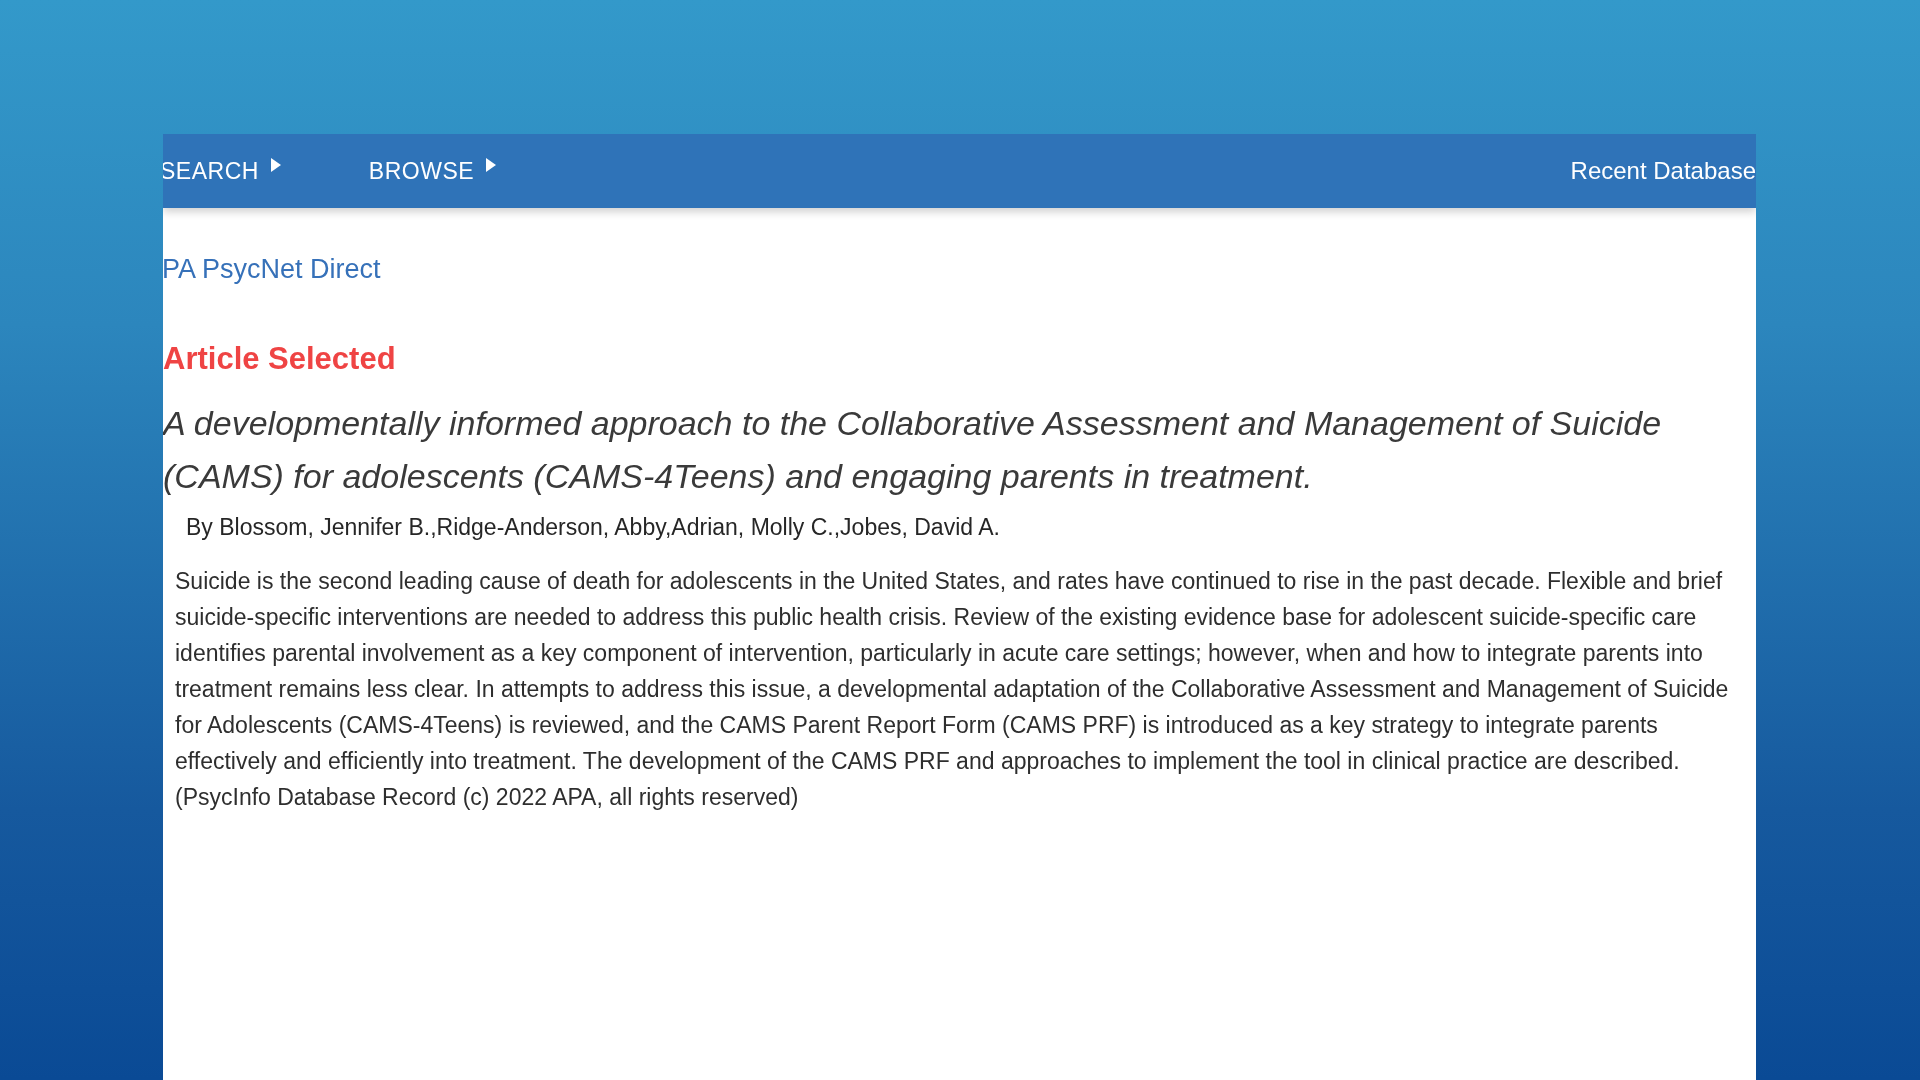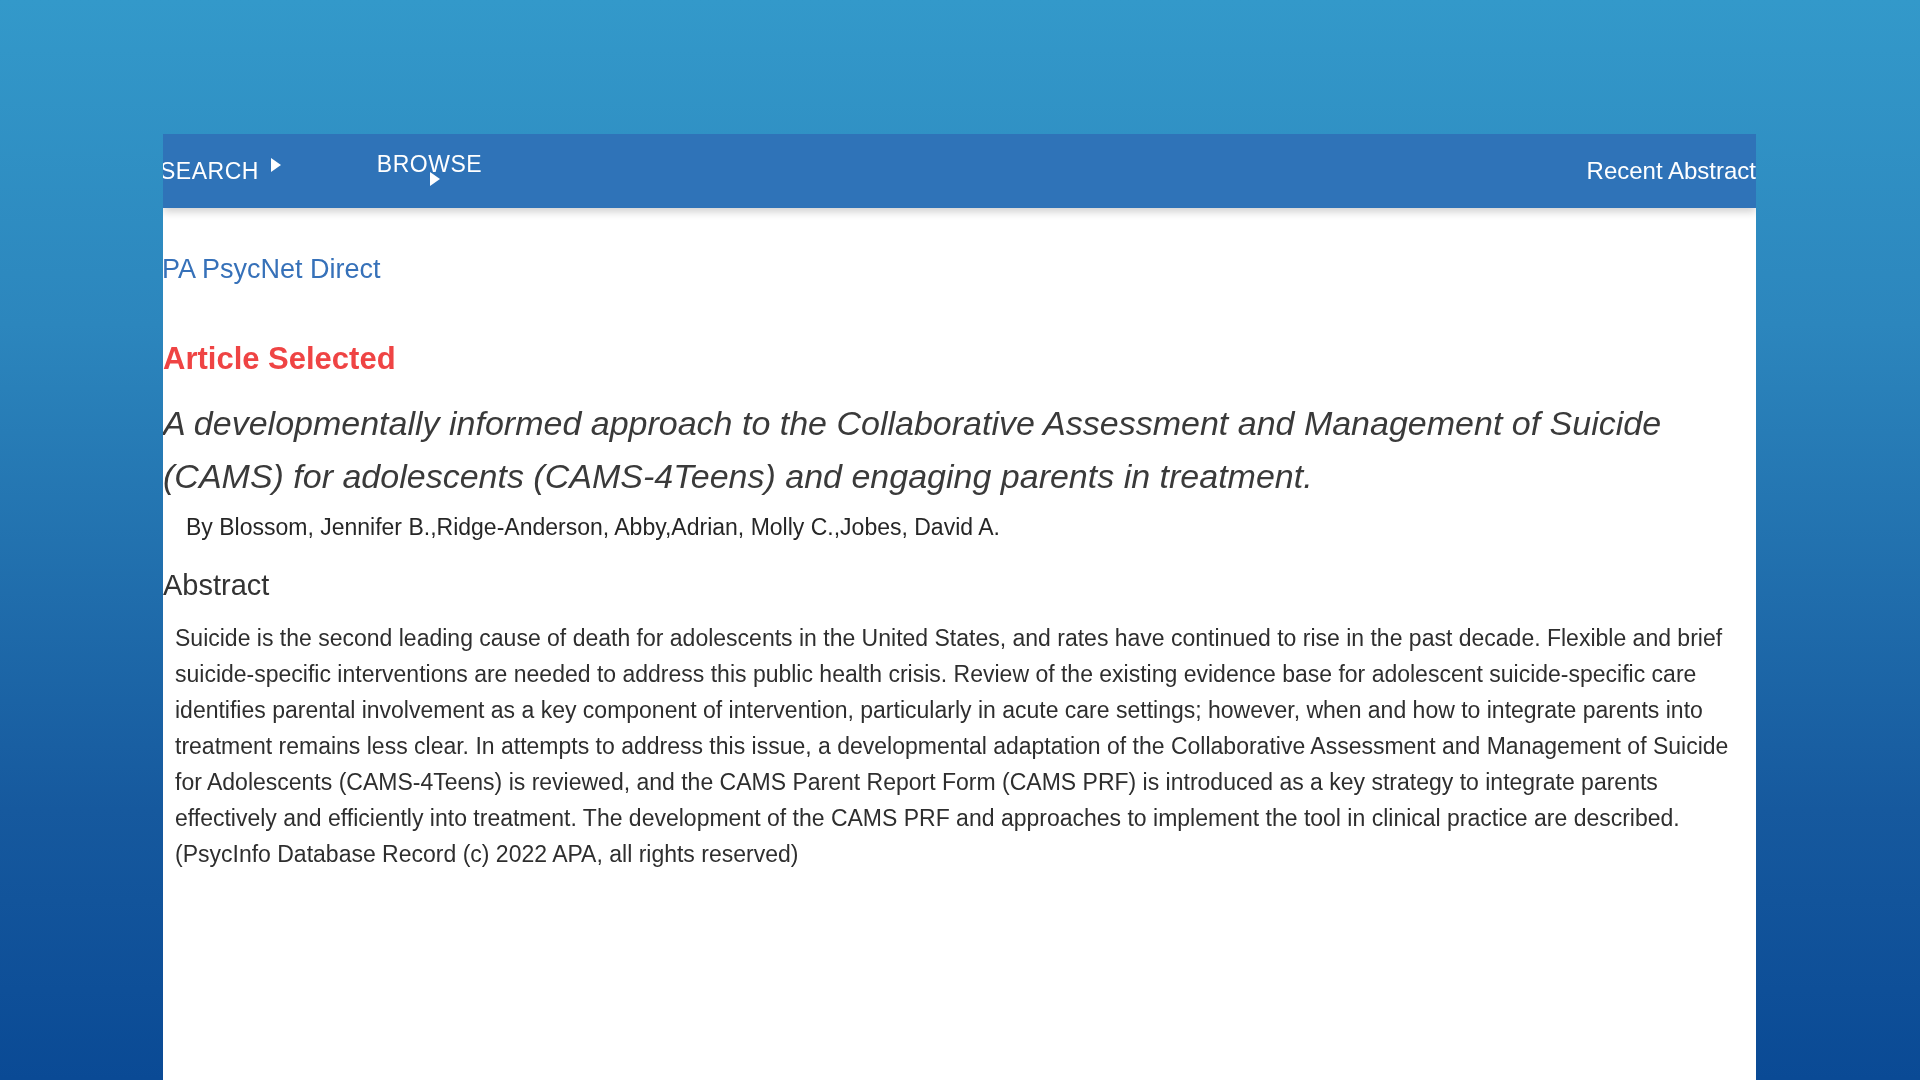--- a/index.html
+++ b/index.html
@@ -27,33 +27,32 @@
     height: 74px;
     background: #2f73b8;
     display: flex;
     align-items: center;
     color: #ffffff;
     box-shadow: 0 4px 8px rgba(0,0,0,0.18);
     z-index: 2;
   }
   .nav-left {
     display: flex;
-    align-items: center;
+    align-items: flex-end;
     margin-left: -3px;           
-    gap: 8px;
   }
   .nav-item {
     display: flex;
     align-items: center;
     cursor: pointer;
     font-size: 23px;
     font-weight: 500;
     letter-spacing: 0.5px;
   }
-  .nav-item + .nav-item { margin-left: 88px; flex-direction: column; }
+  .nav-item + .nav-item { margin-left: 88px; }
   .tri {
     width: 0; height: 0;
     border-top: 7px solid transparent;
     border-bottom: 7px solid transparent;
     border-left: 10px solid #ffffff;
     margin-left: 12px;
     transform: translateY(-6px);
   }
   .nav-right {
     margin-left: auto;
@@ -123,32 +122,31 @@
     <div class="nav-left">
       <div class="nav-item">
         <span>SEARCH</span>
         <span class="tri"></span>
       </div>
       <div class="nav-item">
         <span>BROWSE</span>
         <span class="tri"></span>
       </div>
     </div>
-    <div class="nav-right">Recent Abstract</div>
+    <div class="nav-right">Recent Database</div>
   </div>
 
   <div class="content">
     <a class="site-link">APA PsycNet Direct</a>
 
     <h2 class="section-title">Article Selected</h2>
 
     <h1 class="article-title">A developmentally informed approach to the Collaborative Assessment and Management of Suicide (CAMS) for adolescents (CAMS-4Teens) and engaging parents in treatment.</h1>
 
     <div class="byline-block">
       <div>By Blossom, Jennifer B.,Ridge-Anderson, Abby,Adrian, Molly C.,Jobes, David A.</div>
     </div>
 
-    <h3 class="abstract-heading">Abstract</h3>
 
     <p class="abstract-text">Suicide is the second leading cause of death for adolescents in the United States, and rates have continued to rise in the past decade. Flexible and brief suicide-specific interventions are needed to address this public health crisis. Review of the existing evidence base for adolescent suicide-specific care identifies parental involvement as a key component of intervention, particularly in acute care settings; however, when and how to integrate parents into treatment remains less clear. In attempts to address this issue, a developmental adaptation of the Collaborative Assessment and Management of Suicide for Adolescents (CAMS-4Teens) is reviewed, and the CAMS Parent Report Form (CAMS PRF) is introduced as a key strategy to integrate parents effectively and efficiently into treatment. The development of the CAMS PRF and approaches to implement the tool in clinical practice are described. (PsycInfo Database Record (c) 2022 APA, all rights reserved)</p>
   </div>
 
 </div>
 
 </body></html>

